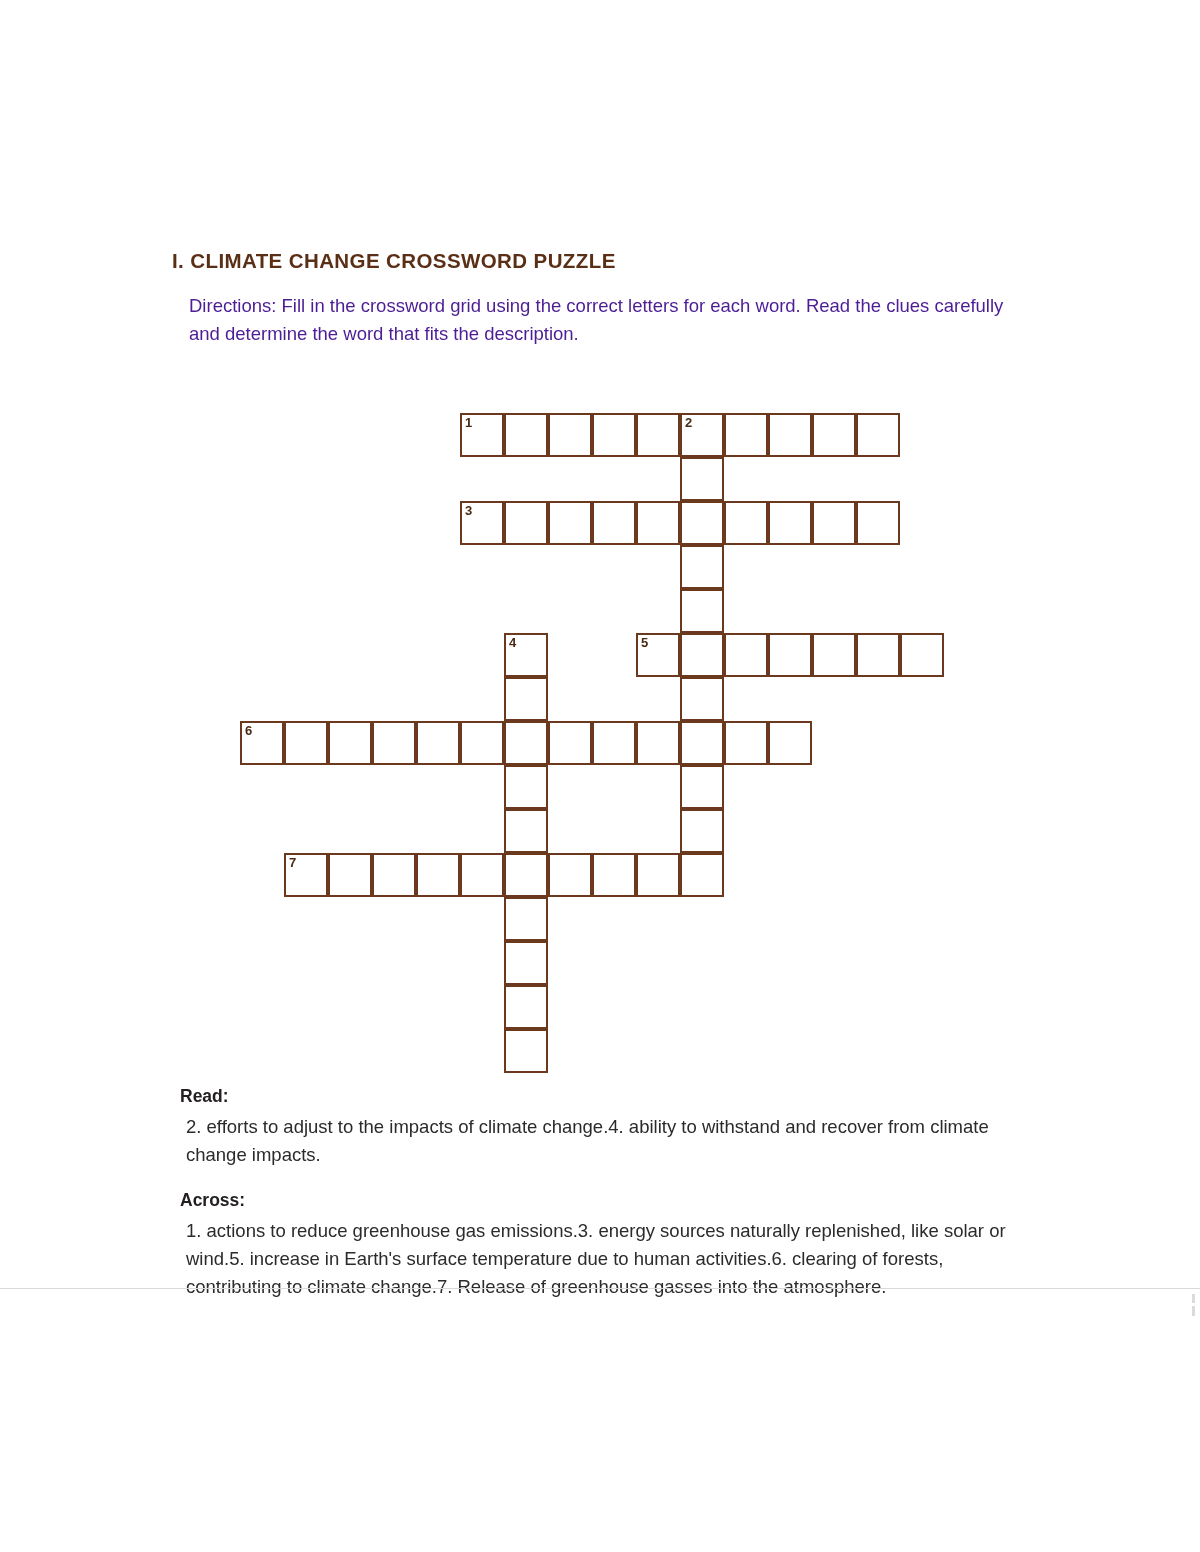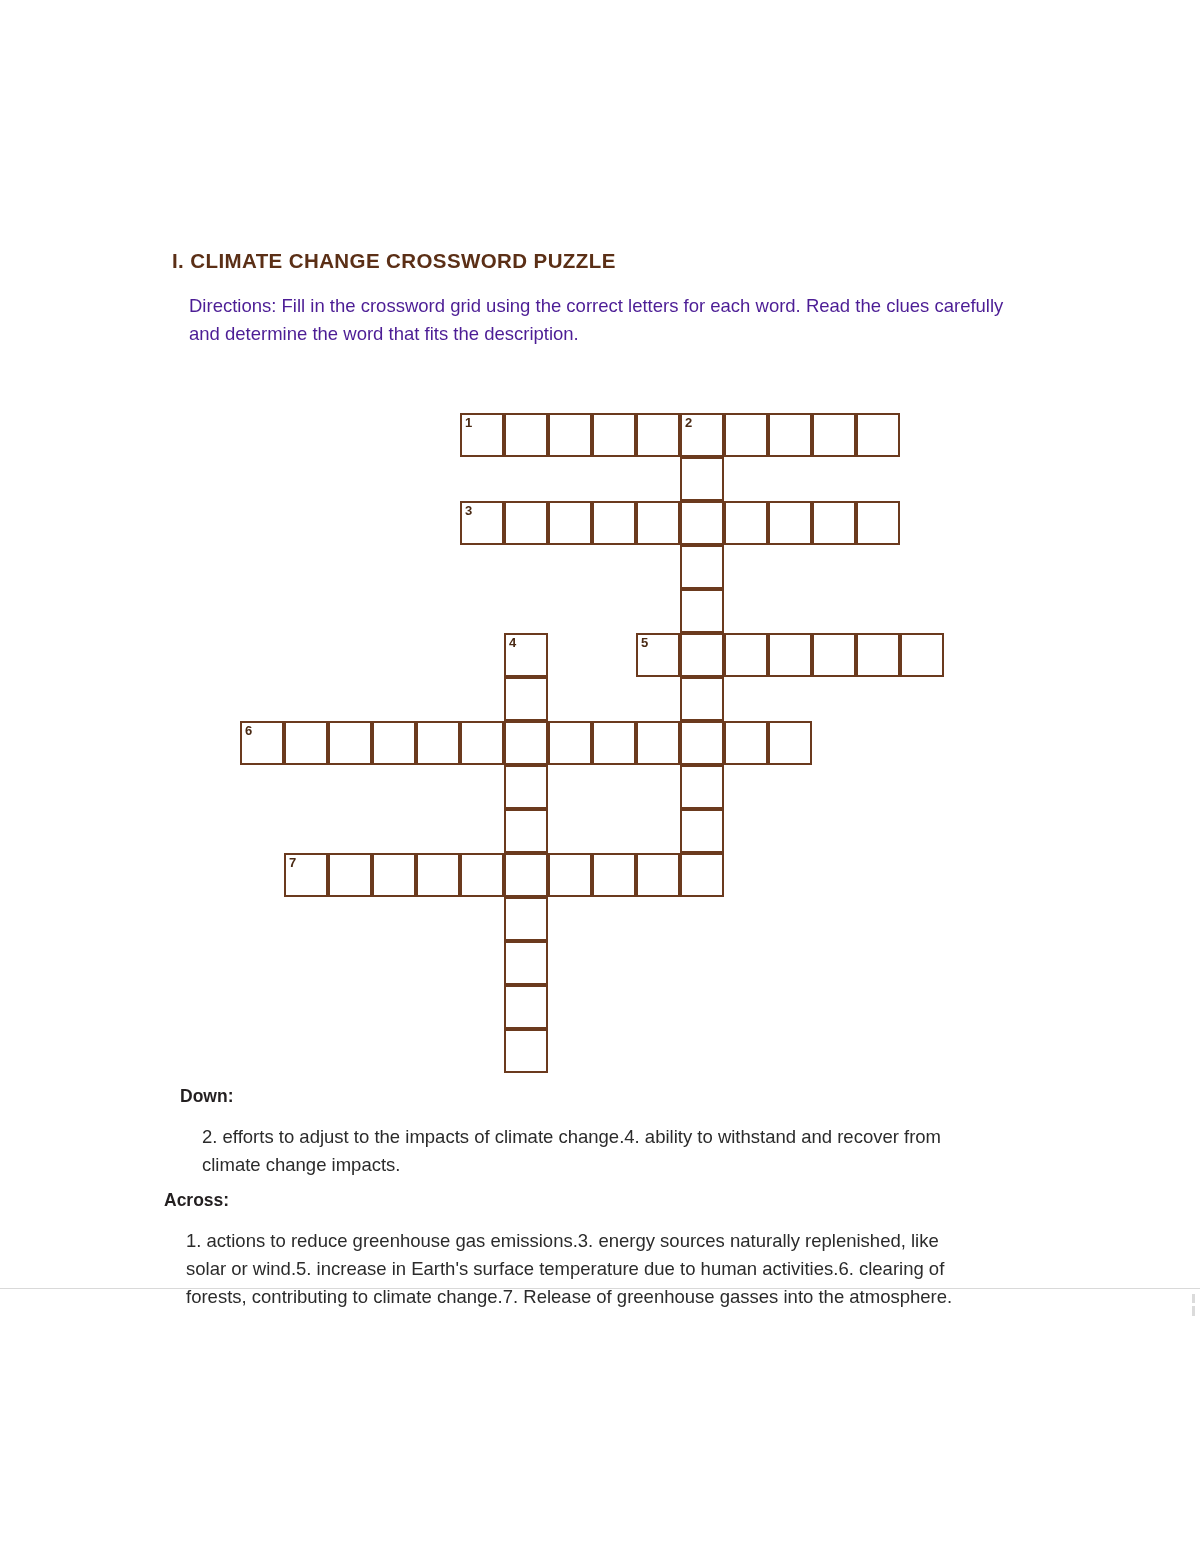--- a/index.html
+++ b/index.html
@@ -120,24 +120,24 @@
     font-weight: bold;
     color: #231f20;
     margin: 0 0 6px 0;
     padding-left: 8px;
   }
   .clue-body {
     font-size: 18.5px;
     line-height: 28px;
     color: #2b2b2b;
     padding-left: 14px;
-    margin: 16px;
+    margin: 0;
   }
   #down-section { left: 172px; top: 1086px; }
-  #across-section { left: 156px; top: 1190px; }
+  #across-section { left: 172px; top: 1190px; }
 
   
   .page-rule {
     position: absolute;
     left: 0;
     top: 1288px;
     width: 1200px;
     height: 1px;
     background: #d9d9d9;
   }
@@ -236,21 +236,21 @@
       <div class="cw-cell" style="left: 264px; top: 264px;"></div>
       <div class="cw-cell" style="left: 264px; top: 352px;"></div>
       <div class="cw-cell" style="left: 264px; top: 396px;"></div>
       <div class="cw-cell" style="left: 264px; top: 484px;"></div>
       <div class="cw-cell" style="left: 264px; top: 528px;"></div>
       <div class="cw-cell" style="left: 264px; top: 572px;"></div>
       <div class="cw-cell" style="left: 264px; top: 616px;"></div>
     </div>
 
   <div class="clue-section" id="down-section">
-    <p class="clue-heading">Down:</p>
+    <p class="clue-heading">Read:</p>
     <p class="clue-body">2. efforts to adjust to the impacts of climate change.4. ability to withstand and recover from climate change impacts.</p>
   </div>
 
   <div class="clue-section" id="across-section">
     <p class="clue-heading">Across:</p>
     <p class="clue-body">1. actions to reduce greenhouse gas emissions.3. energy sources naturally replenished, like solar or wind.5. increase in Earth's surface temperature due to human activities.6. clearing of forests, contributing to climate change.7. Release of greenhouse gasses into the atmosphere.</p>
   </div>
 
   <div class="page-rule"></div>
   <div class="edge-mark"></div>

